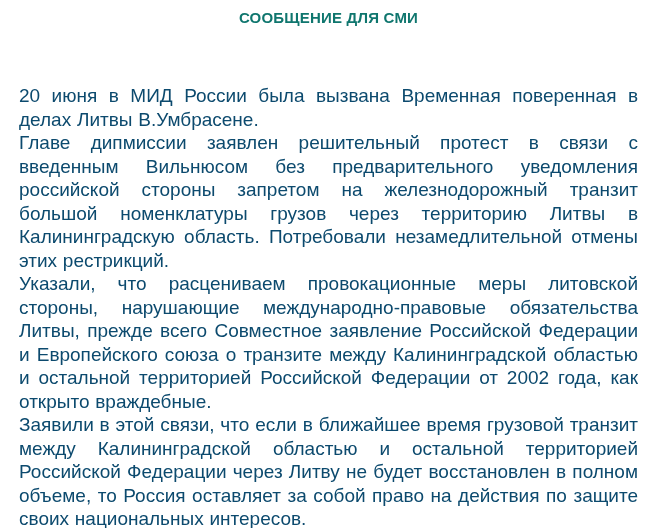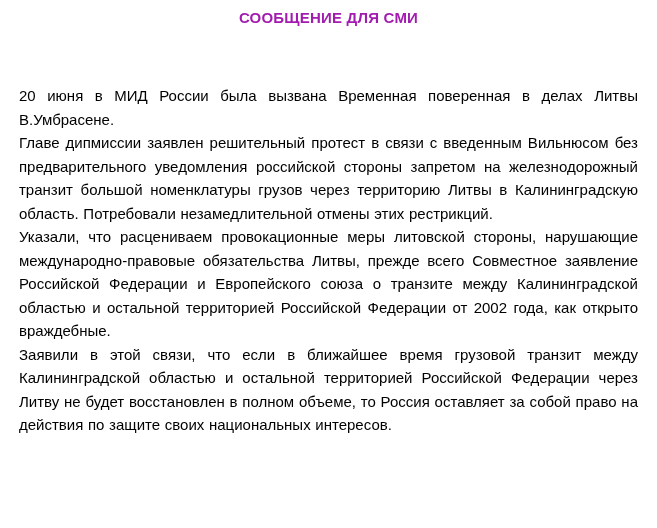--- a/index.html
+++ b/index.html
@@ -19,32 +19,32 @@
     height: 528px;
     padding: 10px 19px 0 19px;
     background: #ffffff;
   }
   .title {
     margin: 0;
     font-size: 15px;
     line-height: 16px;
     font-weight: 700;
     text-align: center;
-    color: #a21caf;
+    color: #0f766e;
     letter-spacing: 0.2px;
   }
   .body-text {
     margin-top: 58px;
   }
   .para {
     margin: 0;
-    font-size: 15px;
+    font-size: 19px;
     line-height: 23.5px;
     text-align: justify;
-    color: #000000;
+    color: #0c4a6e;
     word-spacing: 0.5px;
   }
   .para + .para {
   }
 </style>
 </head>
 <body>
 
 <div class="document">
   <h1 class="title">СООБЩЕНИЕ ДЛЯ СМИ</h1>

